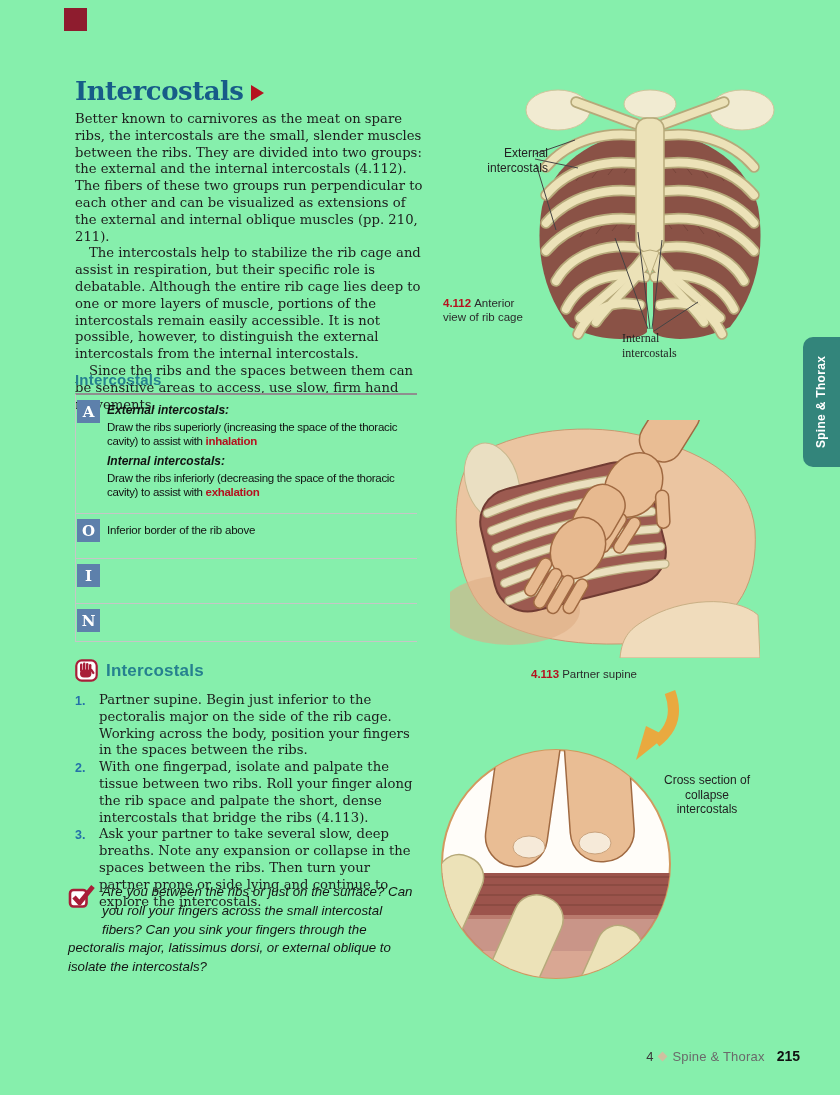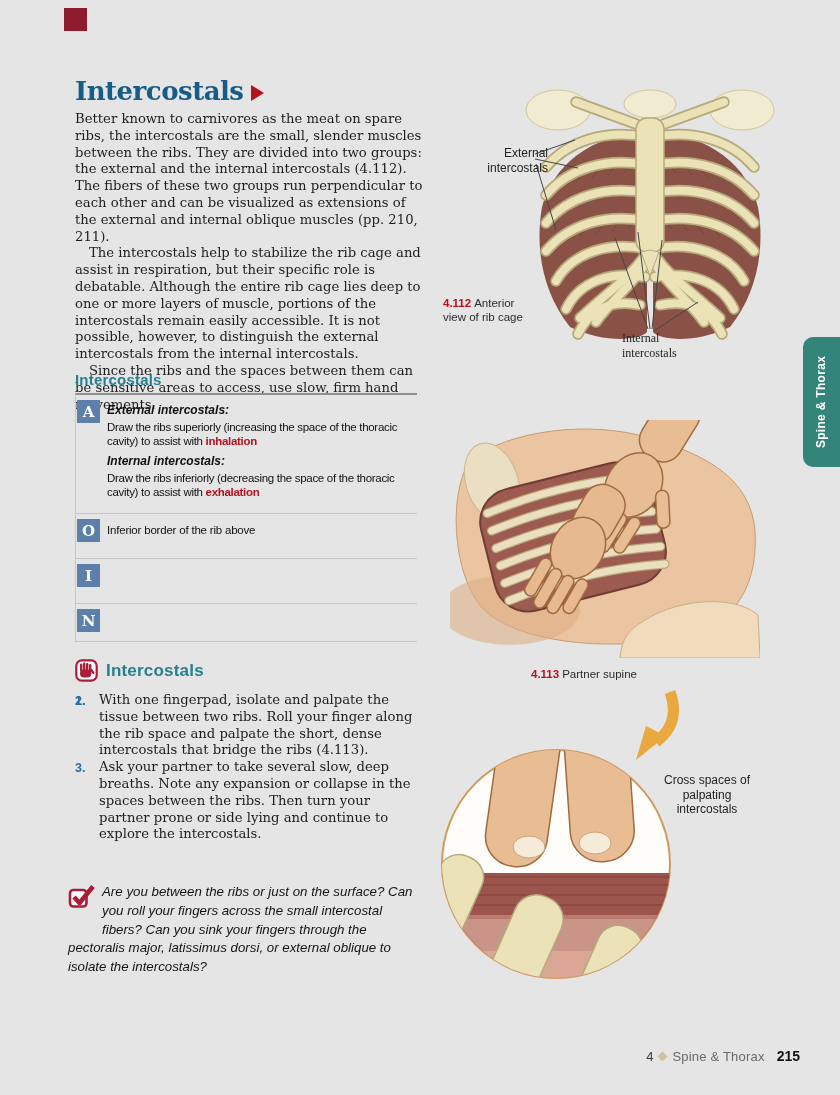--- a/index.html
+++ b/index.html
@@ -1,16 +1,16 @@
 <!DOCTYPE html>
 <html><head>
 <meta charset="utf-8">
 <style>
   html,body{margin:0;padding:0;background:#ffffff;}
-  .page{position:relative;width:840px;height:1095px;background:#e5e5e5;overflow:hidden;
+  .page{position:relative;width:840px;height:1095px;background:#86efac;overflow:hidden;
         font-family:"Liberation Sans",sans-serif;color:#1d1d1d;}
 
   
   .corner-mark{position:absolute;left:64px;top:8px;width:23px;height:23px;background:#8e1c2e;}
 
   
   .title{position:absolute;left:75px;top:76px;font-family:"DejaVu Serif",serif;
          font-weight:bold;font-size:26px;color:#175c88;letter-spacing:-.5px;display:flex;align-items:center;}
   .title-arrow{display:inline-block;width:0;height:0;border-left:13px solid #b5121f;
          border-top:8px solid transparent;border-bottom:8px solid transparent;margin-left:7px;margin-top:3px;}
@@ -133,20 +133,21 @@
         <rect x="5" y="10.5" width="11.4" height="8" rx="4"></rect>
         <rect x="15.8" y="9.5" width="2.4" height="6" rx="1.2" transform="rotate(-35 17 12)"></rect>
       </g>
     </svg>
     <span class="ph-text">Intercostals</span>
   </div>
 
   <div class="steps">
     <div class="step">
       <span class="num">1.</span>
+      <span>Partner supine. Begin just inferior to the pectoralis major on the side of the rib cage. Working across the body, position your fingers in the spaces between the ribs.</span>
     </div>
     <div class="step">
       <span class="num">2.</span>
       <span>With one fingerpad, isolate and palpate the tissue between two ribs. Roll your finger along the rib space and palpate the short, dense intercostals that bridge the ribs (4.113).</span>
     </div>
     <div class="step">
       <span class="num">3.</span>
       <span>Ask your partner to take several slow, deep breaths. Note any expansion or collapse in the spaces between the ribs. Then turn your partner prone or side lying and continue to explore the intercostals.</span>
     </div>
   </div>
@@ -297,21 +298,21 @@
         <rect x="130" y="-35" width="64" height="152" rx="31" fill="#e9bd94" stroke="#a06a42" stroke-width="1.5" transform="rotate(-4 160 40)"></rect>
         <ellipse cx="158" cy="98" rx="16" ry="11" fill="#f6ead9" stroke="#c9a27c"></ellipse>
       </g>
       <g transform="rotate(24 119 119)">
         <rect x="14" y="148" width="46" height="140" rx="21" fill="#ece2b8" stroke="#b6a97a" stroke-width="1.5"></rect>
         <rect x="100" y="153" width="50" height="150" rx="23" fill="#ece2b8" stroke="#b6a97a" stroke-width="1.5"></rect>
         <rect x="188" y="148" width="46" height="140" rx="21" fill="#ece2b8" stroke="#b6a97a" stroke-width="1.5"></rect>
       </g>
     </g>
   </svg>
-  <div class="lbl lbl-cross">Cross spaces of palpating intercostals</div>
+  <div class="lbl lbl-cross">Cross section of collapse intercostals</div>
 
   <div class="side-tab">
     <span>Spine &amp; Thorax</span>
   </div>
 
   <div class="footer">
     <span class="f-ch">4</span>
     <span class="f-diamond"></span>
     <span class="f-title">Spine &amp; Thorax</span>
     <span class="f-page">215</span>

